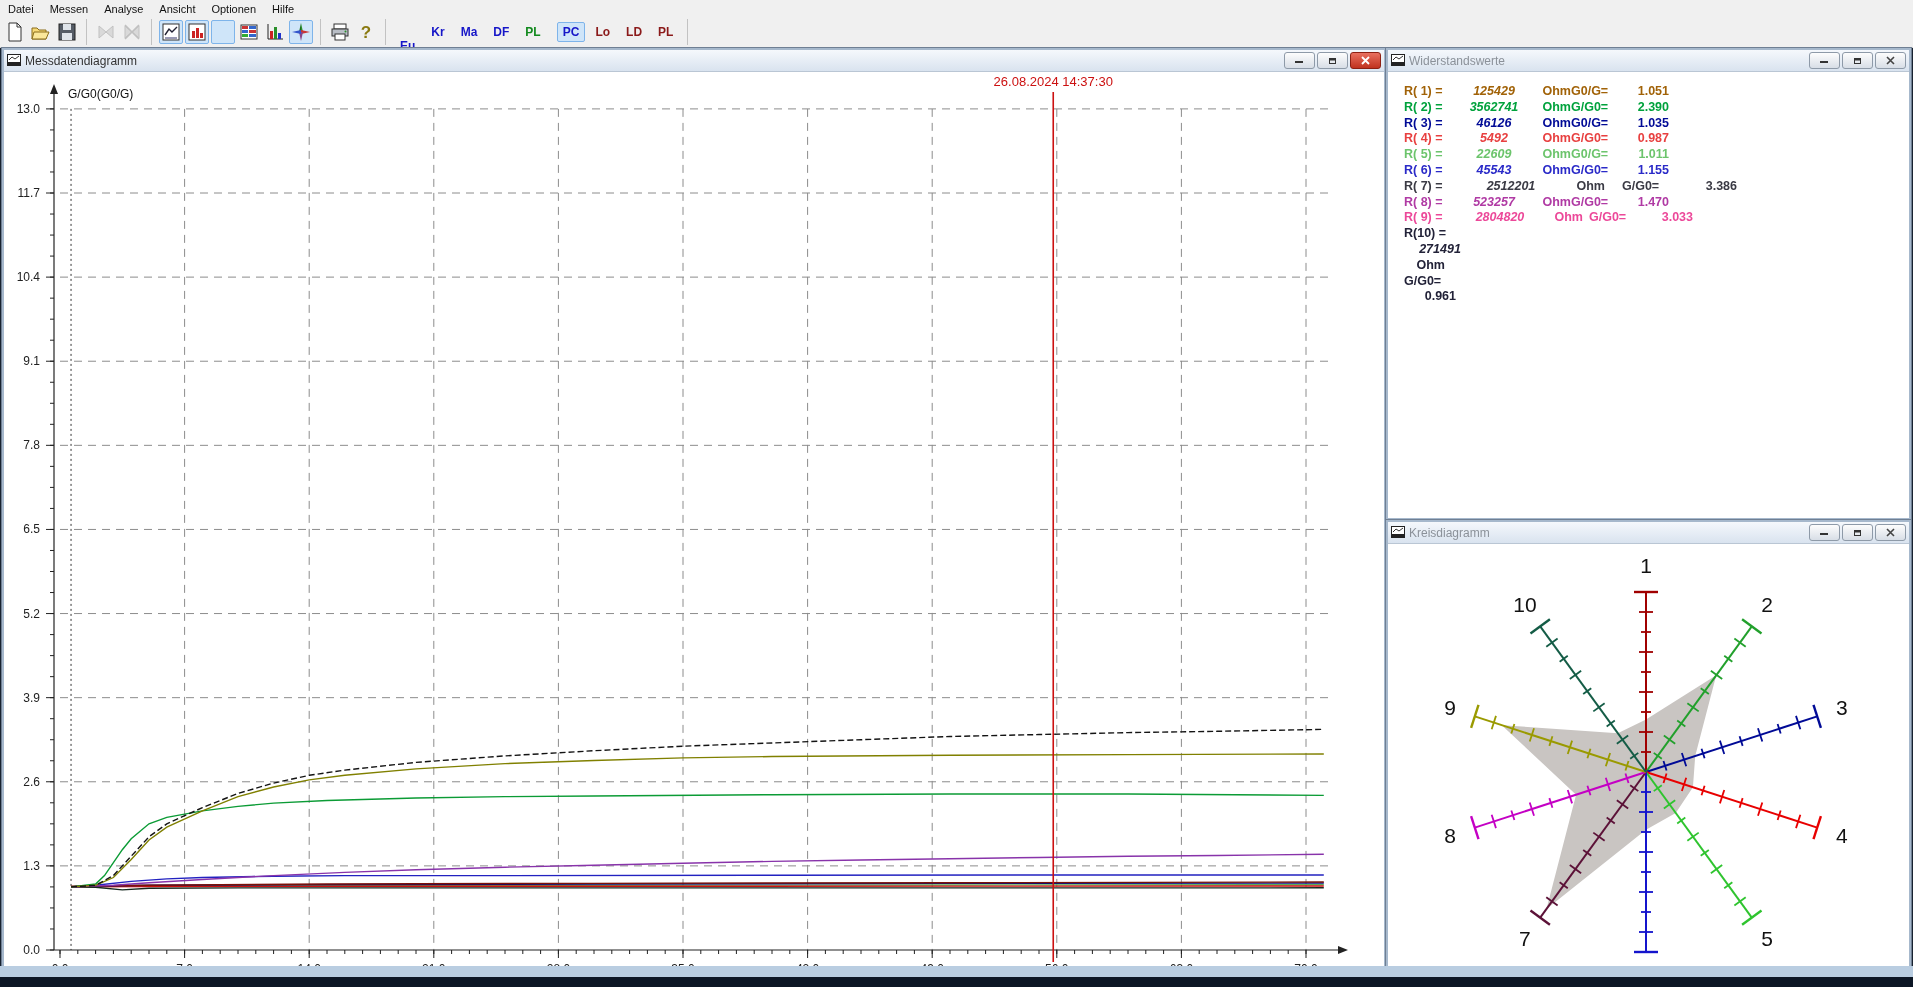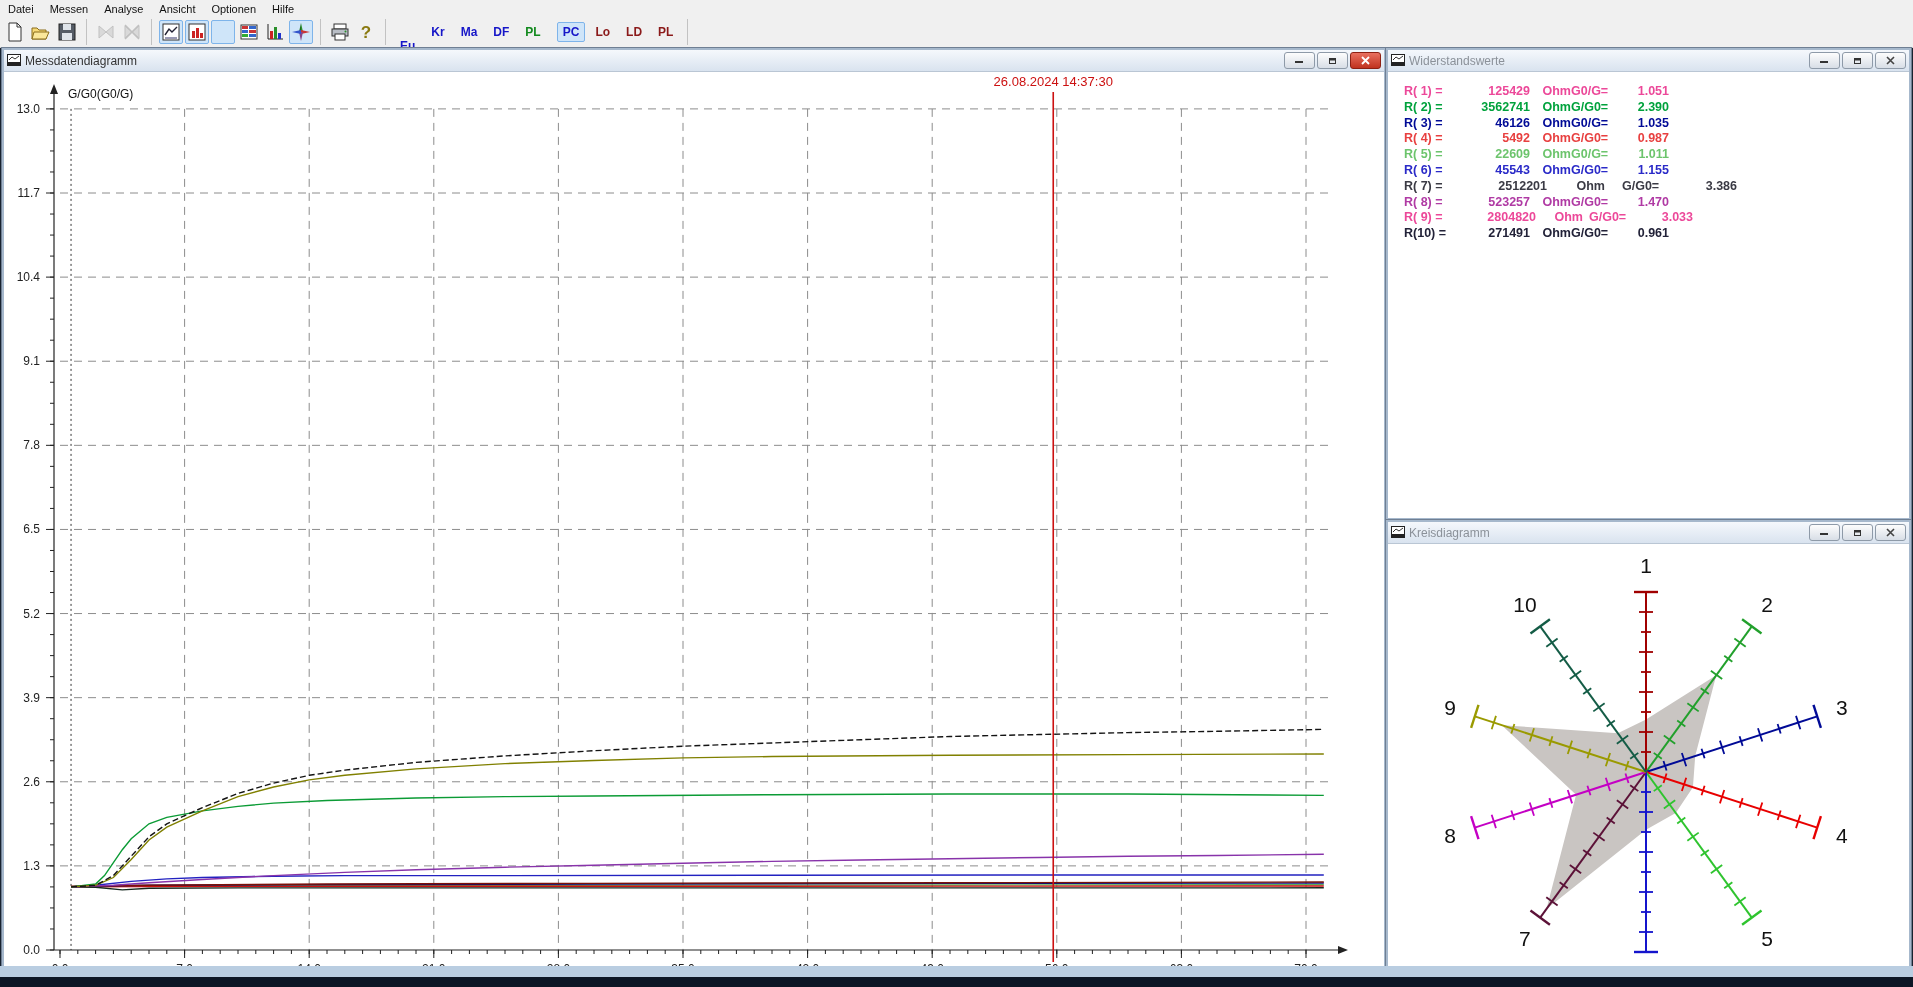--- a/index.html
+++ b/index.html
@@ -31,21 +31,21 @@
   .wbtn{width:29px;height:15px;border:1px solid #8e9aa8;border-radius:3px;
         background:linear-gradient(#fdfdfd,#d8dee6);display:flex;align-items:center;justify-content:center;
         font-size:9px;color:#333;}
   .wbtn.close-active{background:linear-gradient(#e9705f,#c0321f);color:#fff;border-color:#8d2013;font-weight:bold;}
   .wbtn svg{display:block;}
   .wincontent{position:absolute;left:0;top:22px;right:0;bottom:0;background:#fff;overflow:hidden;}
   
   .res-list{padding:12px 0 0 16px;font-size:12.5px;font-weight:bold;line-height:15.8px;}
   .res-row{display:flex;white-space:pre;}
   .res-label{width:54px;}
-  .res-value{width:72px;text-align:right;}
+  .res-value{width:72px;text-align:center;font-style:italic;}
   .res-unit{width:36px;text-align:right;padding-left:5px;}
   .res-glabel{width:46px;}
   .res-gvalue{width:52px;text-align:right;}
   
   .strip1{position:absolute;left:0;top:918px;width:1913px;height:11px;background:#b9cde1;z-index:50;}
   .strip2{position:absolute;left:0;top:929px;width:1913px;height:10px;background:#0c1625;z-index:50;}
   svg text{font-family:"Liberation Sans",sans-serif;}
 </style>
 </head>
 <body>
@@ -422,30 +422,30 @@
             </span>
           <span class="wbtn">
               <svg width="9" height="9">
                 <path d="M1 1 L8 8 M8 1 L1 8" stroke="#444" stroke-width="1.6"></path>
               </svg>
             </span>
         </span>
       </div>
       <div class="wincontent">
         <div class="res-list">
-            <div class="res-row" style="color: #ec4899;"><span class="res-label">R( 1) =</span><span class="res-value">125429</span><span class="res-unit">Ohm</span><span class="res-glabel">G0/G=</span><span class="res-gvalue">1.051</span></div>
+            <div class="res-row" style="color: #a16207;"><span class="res-label">R( 1) =</span><span class="res-value">125429</span><span class="res-unit">Ohm</span><span class="res-glabel">G0/G=</span><span class="res-gvalue">1.051</span></div>
             <div class="res-row" style="color: rgb(0, 162, 60);"><span class="res-label">R( 2) =</span><span class="res-value">3562741</span><span class="res-unit">Ohm</span><span class="res-glabel">G/G0=</span><span class="res-gvalue">2.390</span></div>
             <div class="res-row" style="color: rgb(0, 10, 150);"><span class="res-label">R( 3) =</span><span class="res-value">46126</span><span class="res-unit">Ohm</span><span class="res-glabel">G0/G=</span><span class="res-gvalue">1.035</span></div>
             <div class="res-row" style="color: rgb(232, 64, 64);"><span class="res-label">R( 4) =</span><span class="res-value">5492</span><span class="res-unit">Ohm</span><span class="res-glabel">G/G0=</span><span class="res-gvalue">0.987</span></div>
             <div class="res-row" style="color: rgb(108, 196, 108);"><span class="res-label">R( 5) =</span><span class="res-value">22609</span><span class="res-unit">Ohm</span><span class="res-glabel">G0/G=</span><span class="res-gvalue">1.011</span></div>
             <div class="res-row" style="color: rgb(42, 42, 200);"><span class="res-label">R( 6) =</span><span class="res-value">45543</span><span class="res-unit">Ohm</span><span class="res-glabel">G/G0=</span><span class="res-gvalue">1.155</span></div>
             <div class="res-row" style="color: rgb(58, 58, 68); gap: 17px;"><span class="res-label">R( 7) =</span><span class="res-value">2512201</span><span class="res-unit">Ohm</span><span class="res-glabel">G/G0=</span><span class="res-gvalue">3.386</span></div>
             <div class="res-row" style="color: rgb(176, 58, 164);"><span class="res-label">R( 8) =</span><span class="res-value">523257</span><span class="res-unit">Ohm</span><span class="res-glabel">G/G0=</span><span class="res-gvalue">1.470</span></div>
             <div class="res-row" style="color: #ec4899; gap: 6px;"><span class="res-label">R( 9) =</span><span class="res-value">2804820</span><span class="res-unit">Ohm</span><span class="res-glabel">G/G0=</span><span class="res-gvalue">3.033</span></div>
-            <div class="res-row" style="color: rgb(34, 34, 56);"><span class="res-label">R(10) =</span><span class="res-value">271491</span><span class="res-unit">Ohm</span><span class="res-glabel">G/G0=</span><span class="res-gvalue">0.961</span></div>
+            <div class="res-row" style="color: rgb(34, 34, 56); flex-direction: column;"><span class="res-label">R(10) =</span><span class="res-value">271491</span><span class="res-unit">Ohm</span><span class="res-glabel">G/G0=</span><span class="res-gvalue">0.961</span></div>
           </div>
       </div>
     </div>
 
     <div class="window" style="left:1386px;top:472px;width:521px;height:467px;">
       <div class="titlebar">
         <span class="ticon">
           <svg width="14" height="12">
               <rect x="0.5" y="0.5" width="13" height="11" fill="#fff" stroke="#222"></rect>
               <rect x="0" y="8" width="14" height="4" fill="#222"></rect>

